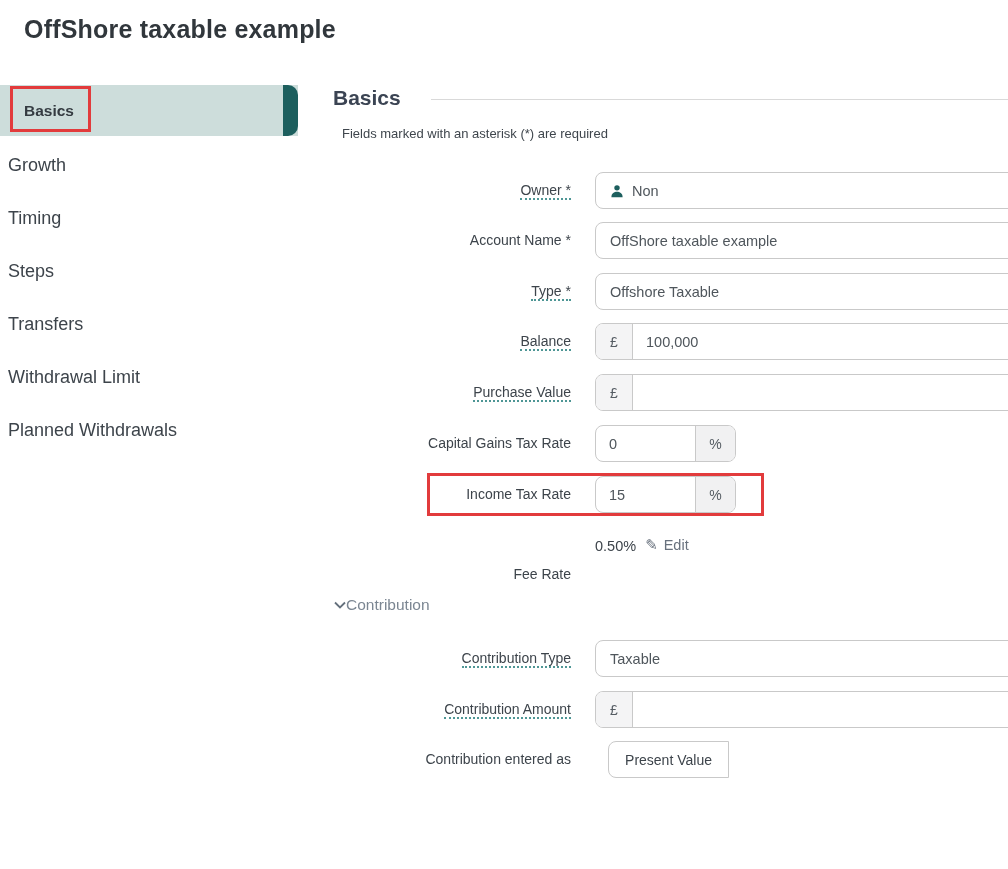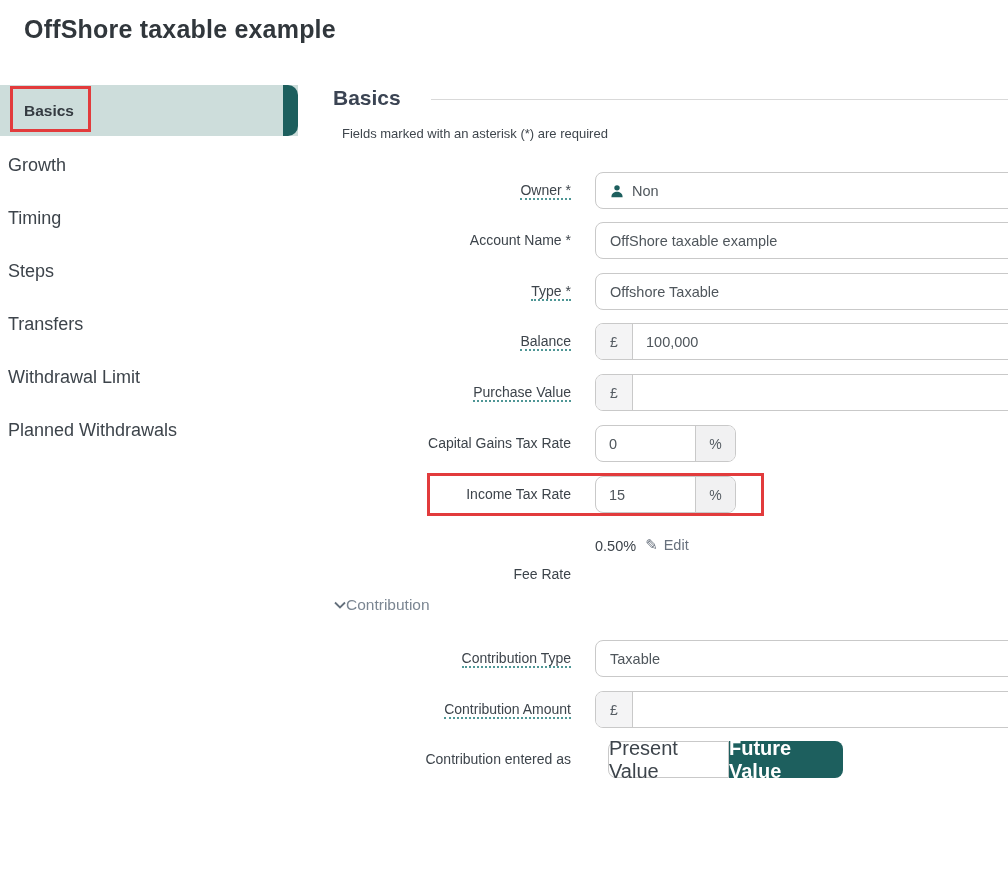--- a/index.html
+++ b/index.html
@@ -57,21 +57,21 @@
   .fee-val { color:#3d444b; }
   .edit-link { display:flex; align-items:center; gap:6px; color:#68717d; cursor:pointer; }
   .pencil { font-size:15px; color:#68717d; }
 
   .collapse-head { position:absolute; left:334px; top:596px; display:flex; align-items:center;
     cursor:pointer; }
   .collapse-head .chev { display:inline-flex; }
   .collapse-head .chead-label { font-size:15.5px; color:#7b8692; }
 
   .toggle { position:absolute; left:595px; top:741px; display:flex; height:37px;
-    font-size:20px;padding-left:13px; }
+    font-size:14px;padding-left:13px; }
   .tg-off { width:121px; background:#fff; border:1px solid #c9c9c9; border-radius:8px 0 0 8px;
     color:#3d444b; display:flex; align-items:center; justify-content:center; cursor:pointer; }
   .tg-on { width:114px; background:#1d5f5e; border-radius:0 8px 8px 0; color:#ffffff;
     font-weight:700; display:flex; align-items:center; justify-content:center; cursor:pointer; }
 
   .anno { position:absolute; border:3px solid #e23b3c; pointer-events:none; }
 </style>
 </head>
 <body>
 
@@ -185,20 +185,19 @@
     <div class="ctrl" style="top:691px">
       <div class="money">
         <span class="cur">£</span>
         <span class="val"></span>
       </div>
     </div>
 
     <div class="flabel" style="top:741px">Contribution entered as</div>
     <div class="toggle">
       <div class="tg-off">Present Value</div>
-      <div class="tg-on">Future Value</div>
     </div>
   </main>
 
   <div class="anno" style="left:10px; top:86px; width:81px; height:46px;"></div>
   <div class="anno" style="left:427px; top:473px; width:337px; height:43px;"></div>
 
 </div>
 
 </body></html>

